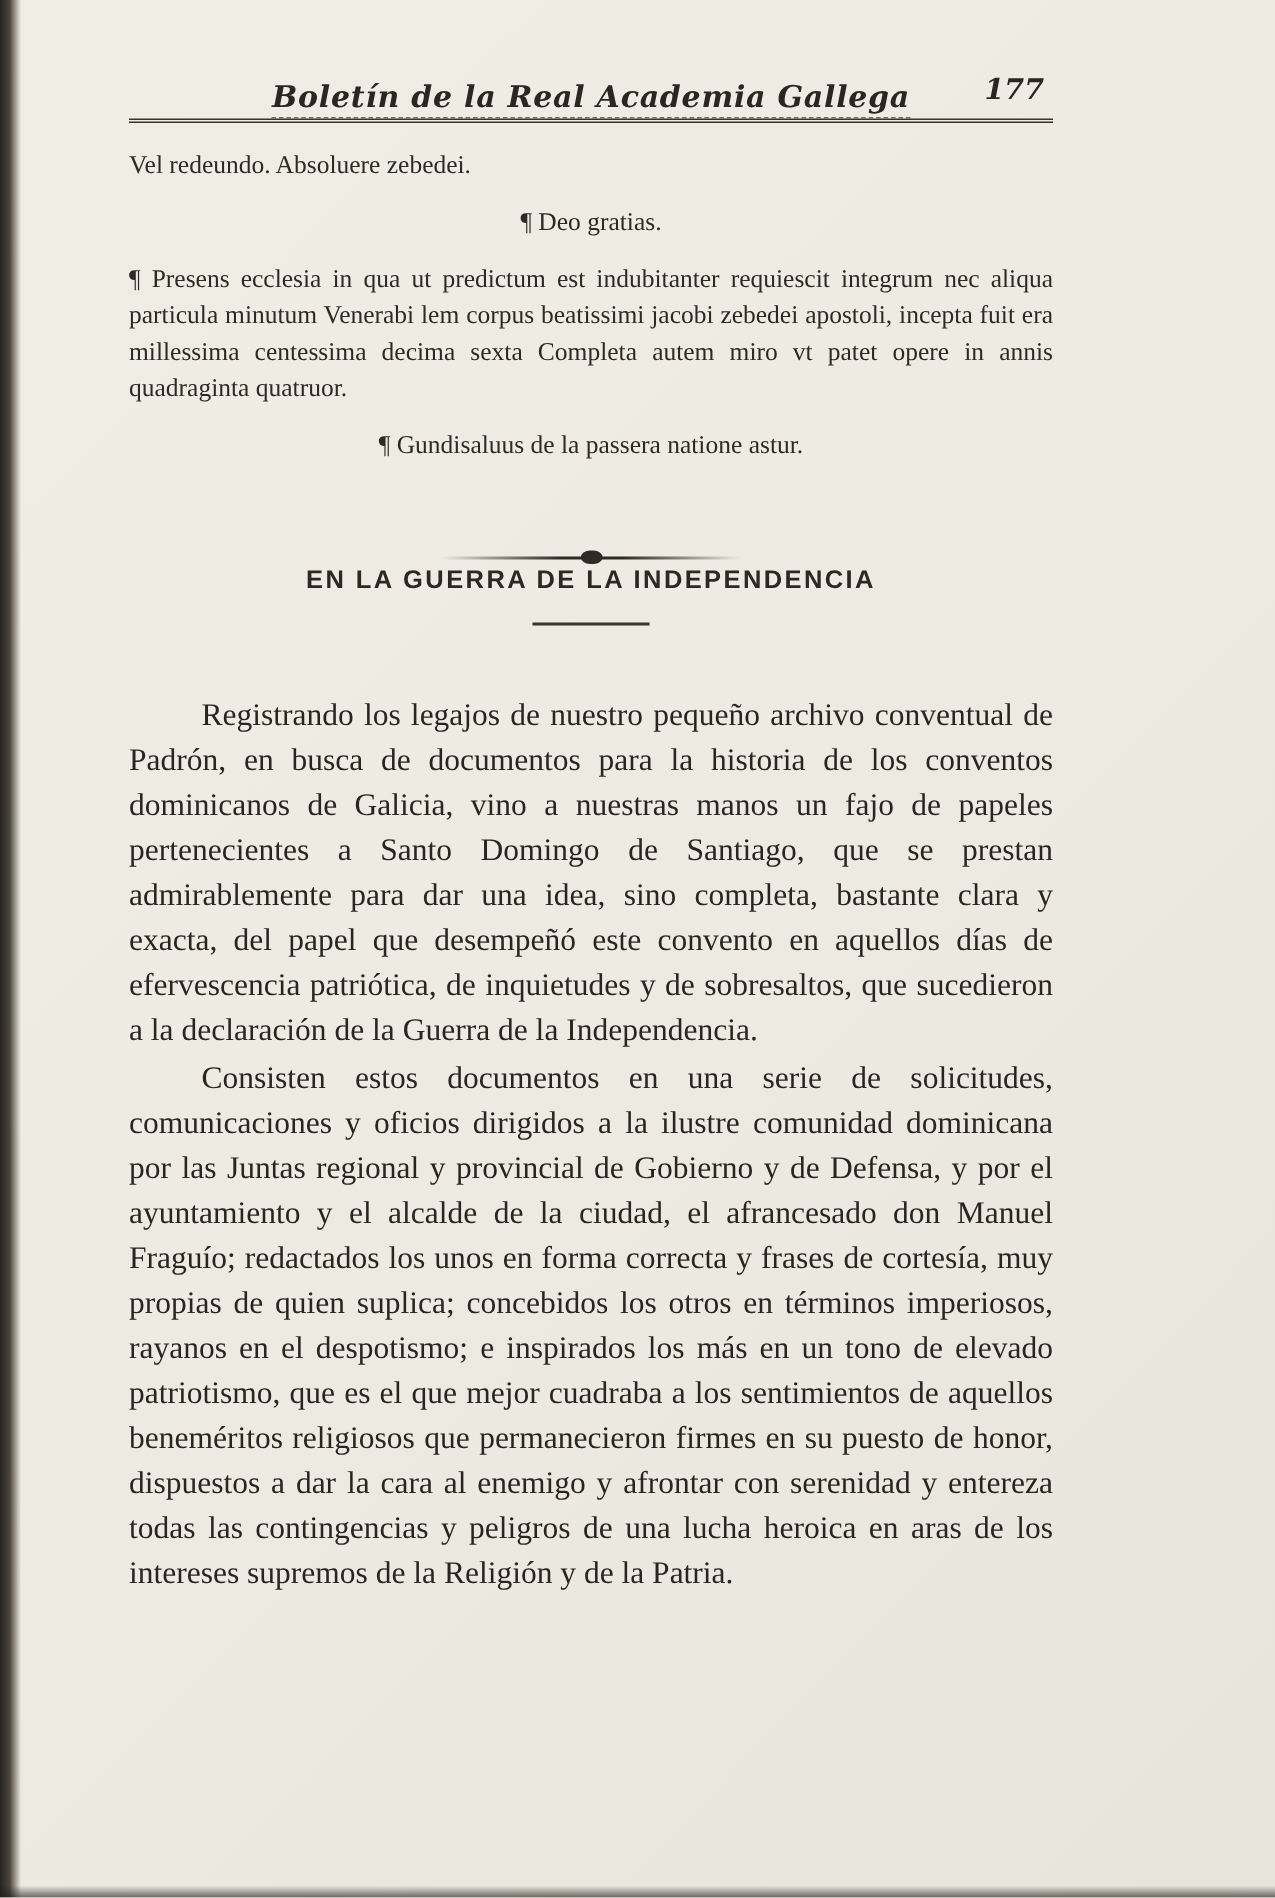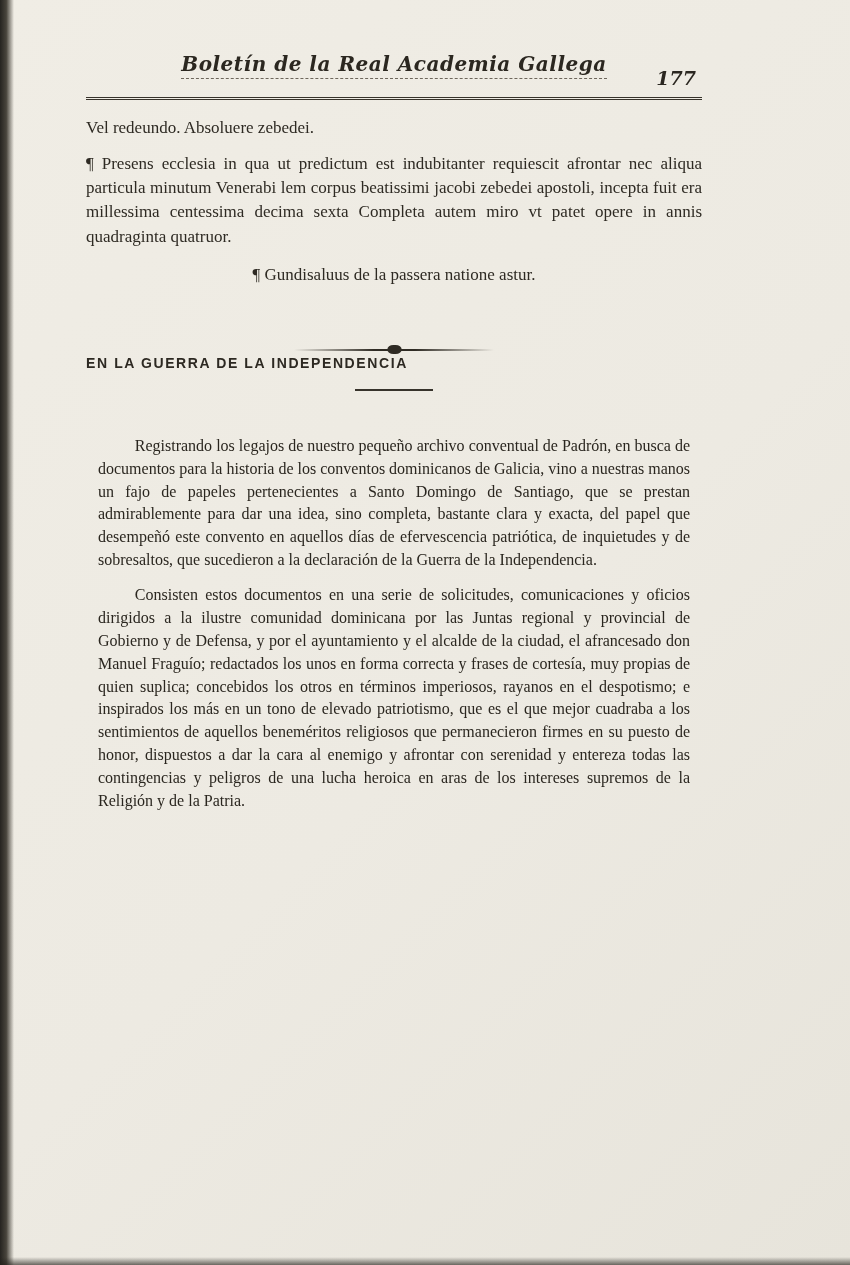--- a/index.html
+++ b/index.html
@@ -23,21 +23,21 @@
   .scan-edge-bottom{
     position:absolute;left:0;right:0;bottom:0;height:8px;
     background:linear-gradient(0deg,#24211b 0%,rgba(36,33,27,0) 100%);
     opacity:.65;
   }
   .content{
     position:absolute;top:52px;left:86px;width:616px;
   }
   
   .header{
-    position:relative;text-align:center;padding-bottom:18px;
+    position:relative;text-align:center;padding-bottom:0;
     border-bottom:3px double #37332b;
     margin-bottom:16px;
   }
   .header-title{
     display:inline-block;
     font-family:"DejaVu Serif", serif;
     font-weight:bold;font-style:italic;
     font-size:20px;letter-spacing:.5px;color:#2b2720;
     border-bottom:1px dashed #6e675c;padding-bottom:2px;
   }
@@ -65,52 +65,53 @@
     width:9px;height:9px;background:#2f2b24;border-radius:50% 50% 50% 50%/60% 60% 60% 60%;
     margin:0 2px;transform:scaleX(1.6);
   }
   
   .article-title{
     margin:52px 0 8px 0;text-align:center;
     font-family:"Liberation Sans", sans-serif;
     font-weight:bold;font-size:19px;letter-spacing:1.2px;color:#2d2922;
   }
   .article-subtitle{
-    margin:0;
+    margin:0;text-align:center;
     font-family:"Liberation Sans", sans-serif;
-    font-weight:bold;font-size:14px;letter-spacing:1.6px;color:#2d2922;
+    font-weight:bold;font-size:17px;letter-spacing:1.6px;color:#2d2922;
   }
   .subtitle-rule{
     width:78px;height:2px;background:#37332b;margin:18px auto 0 auto;
   }
   
   .article-body{margin-top:44px;}
   .article-body p{
-    margin:12px;font-size:16px;line-height:1.43;text-align:justify;
+    margin:0;font-size:21px;line-height:1.43;text-align:justify;
     text-indent:2.3em;color:#2a261f;
   }
   .article-body p + p{margin-top:2px;}
 </style>
 </head>
 <body>
 
 <div class="page">
   <div class="scan-edge-left"></div>
   <div class="scan-edge-bottom"></div>
 
   <div class="content">
 
     <div class="header">
       <span class="header-title">Boletín de la Real Academia Gallega</span>
       <span class="page-number">177</span>
     </div>
 
     <div class="latin">
       <p class="no-indent">Vel redeundo. Absoluere zebedei.</p>
-      <p class="no-indent pilcrow-block">¶ Presens ecclesia in qua ut predictum est indubitanter requiescit afrontar nec aliqua particula minutum Venerabi lem corpus beatissimi jacobi zebedei apostoli, incepta fuit era millessima centessima decima sexta Completa autem miro vt patet opere in annis quadraginta quatruor.</p>
+      <p class="centered">¶ Deo gratias.</p>
+      <p class="no-indent pilcrow-block">¶ Presens ecclesia in qua ut predictum est indubitanter requiescit integrum nec aliqua particula minutum Venerabi lem corpus beatissimi jacobi zebedei apostoli, incepta fuit era millessima centessima decima sexta Completa autem miro vt patet opere in annis quadraginta quatruor.</p>
       <p class="centered">¶ Gundisaluus de la passera natione astur.</p>
     </div>
 
     <div class="ornament">
       <div class="line-l"></div>
       <div class="diamond"></div>
       <div class="line-r"></div>
     </div>
 
     <h2 class="article-subtitle">EN LA GUERRA DE LA INDEPENDENCIA</h2>

